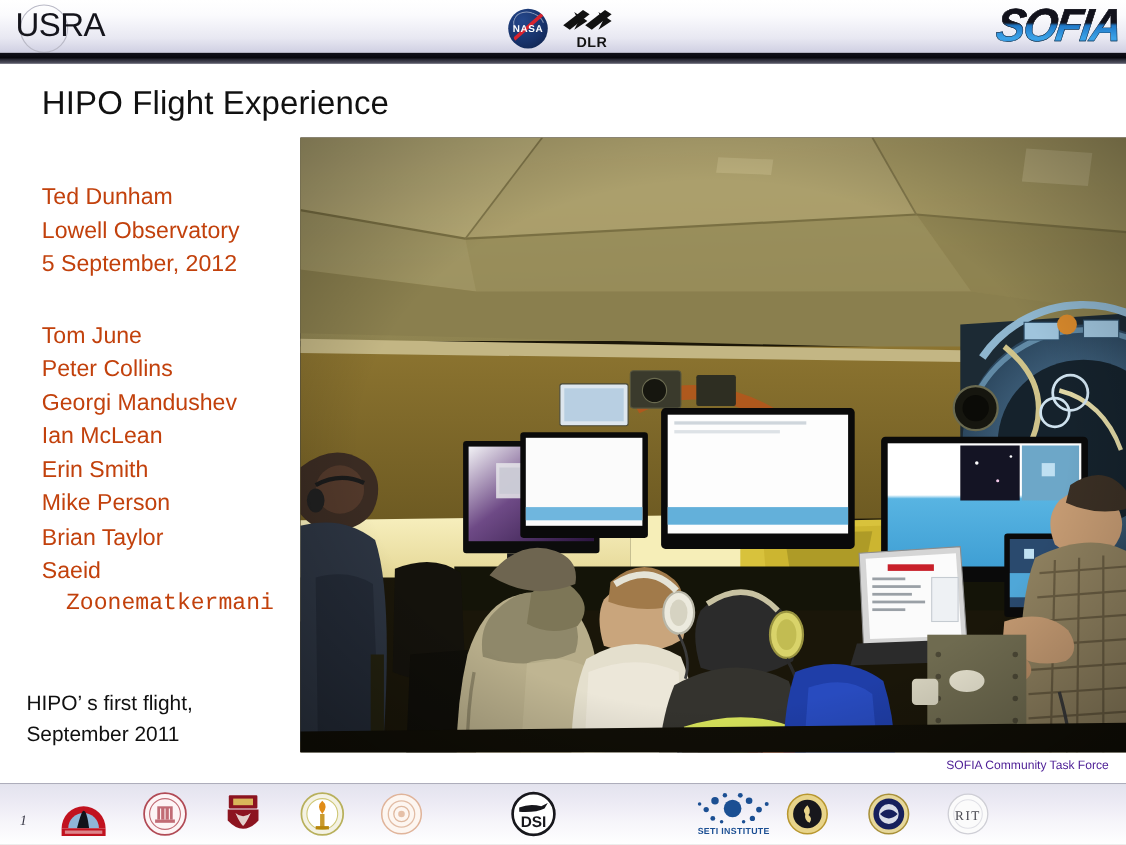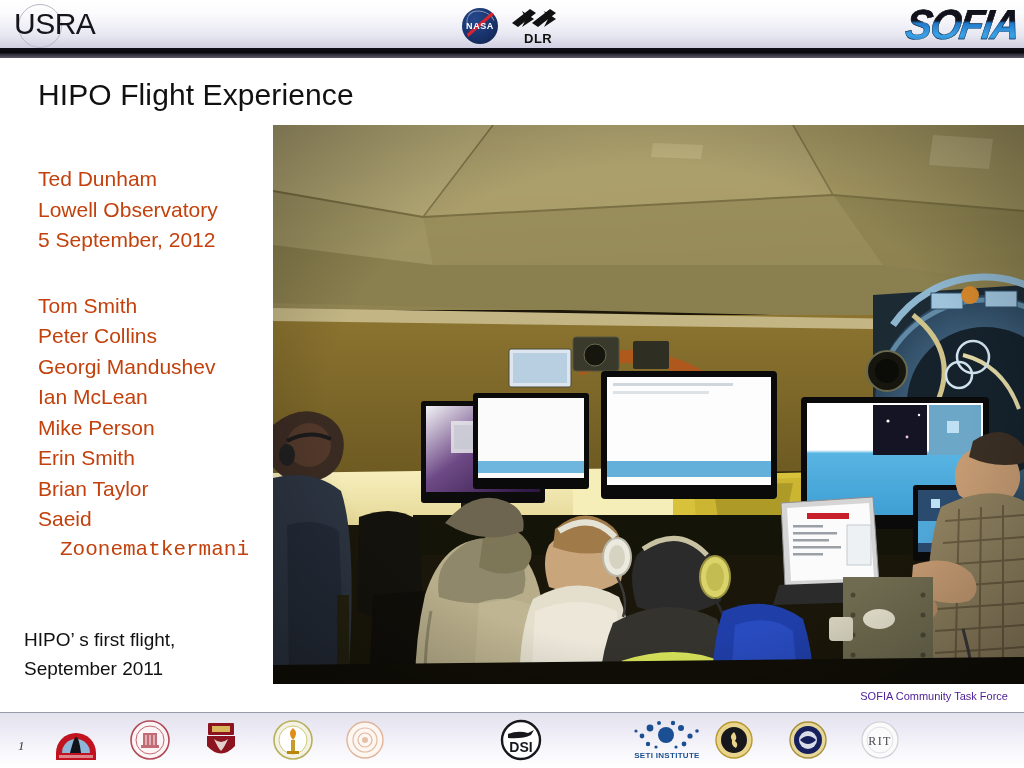--- a/index.html
+++ b/index.html
@@ -167,26 +167,26 @@
   </div>
   <div class="header-rule"></div>
 
   <div class="title">HIPO Flight Experience</div>
 
   <div class="who">
     <div>Ted Dunham</div>
     <div>Lowell Observatory</div>
     <div>5 September, 2012</div>
     <div class="gap"></div>
-    <div>Tom Smith</div>
+    <div>Tom June</div>
     <div>Peter Collins</div>
     <div>Georgi Mandushev</div>
     <div>Ian McLean</div>
+    <div>Erin Smith</div>
     <div>Mike Person</div>
-    <div>Erin Smith</div>
     <div>Brian Taylor</div>
     <div>Saeid</div>
     <div class="indent">Zoonematkermani</div>
   </div>
 
   <div class="caption">
     <div>HIPO’ s first flight,</div>
     <div>September 2011</div>
   </div>
 
@@ -487,21 +487,21 @@
 
     <div class="flogo" style="left:344px;">
       <svg width="42" height="42" viewBox="0 0 42 42">
         <circle cx="21" cy="21" r="18" fill="#fdf6f1" stroke="#e0b49a" stroke-width="1.4"></circle>
         <circle cx="21" cy="21" r="12" fill="none" stroke="#e2bda6" stroke-width="1.2"></circle>
         <circle cx="21" cy="21" r="7" fill="none" stroke="#dfb9a0" stroke-width="1.2"></circle>
         <circle cx="21" cy="21" r="3" fill="#e5c0a8"></circle>
       </svg>
     </div>
 
-    <div class="flogo" style="left:496px;">
+    <div class="flogo" style="left:460px;">
       <svg width="50" height="42" viewBox="0 0 50 42">
         <circle cx="25" cy="21" r="19" fill="#ffffff" stroke="#17171c" stroke-width="2.4"></circle>
         <path d="M12 15 q10 -4 20 -1 l6 -3 l-3 5 q-8 4 -23 3 Z" fill="#17171c"></path>
         <text x="25" y="33" font-family="Liberation Sans, sans-serif" font-size="14" font-weight="700" fill="#17171c" text-anchor="middle">DSI</text>
       </svg>
     </div>
 
     <div class="flogo" style="left:626px;width:82px;">
       <svg width="82" height="42" viewBox="0 0 82 42">
         <g fill="#1b4f93">

